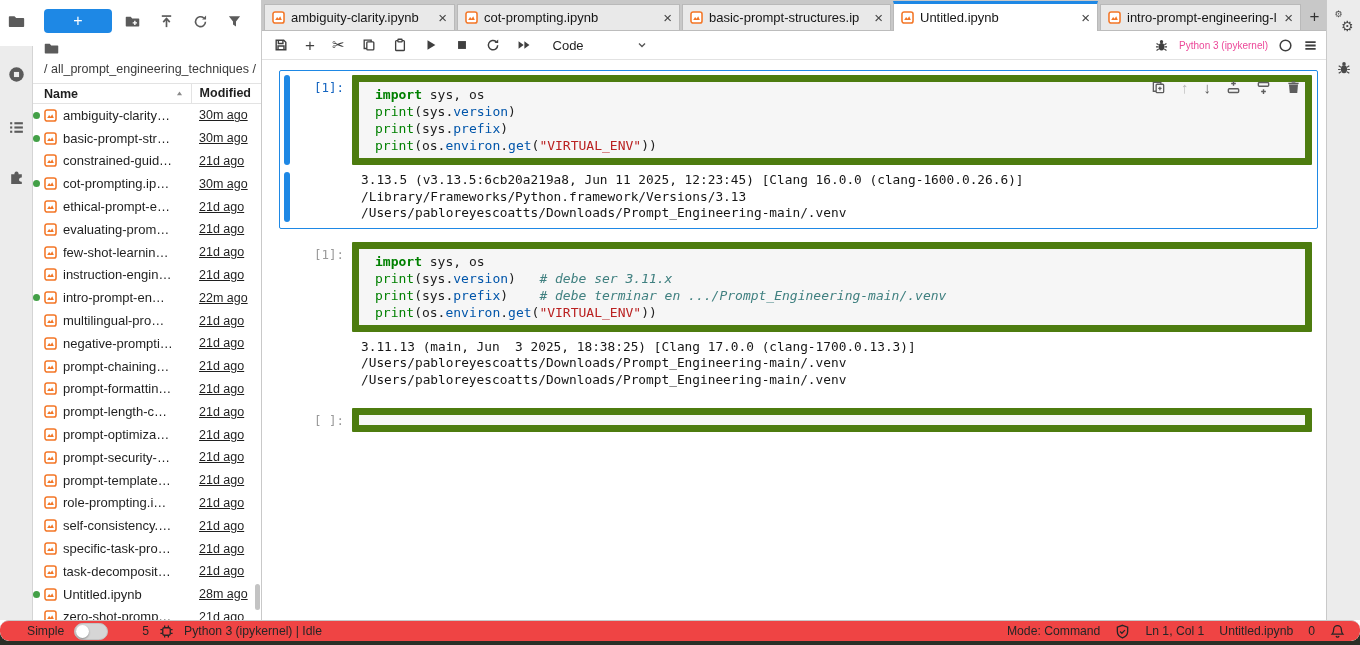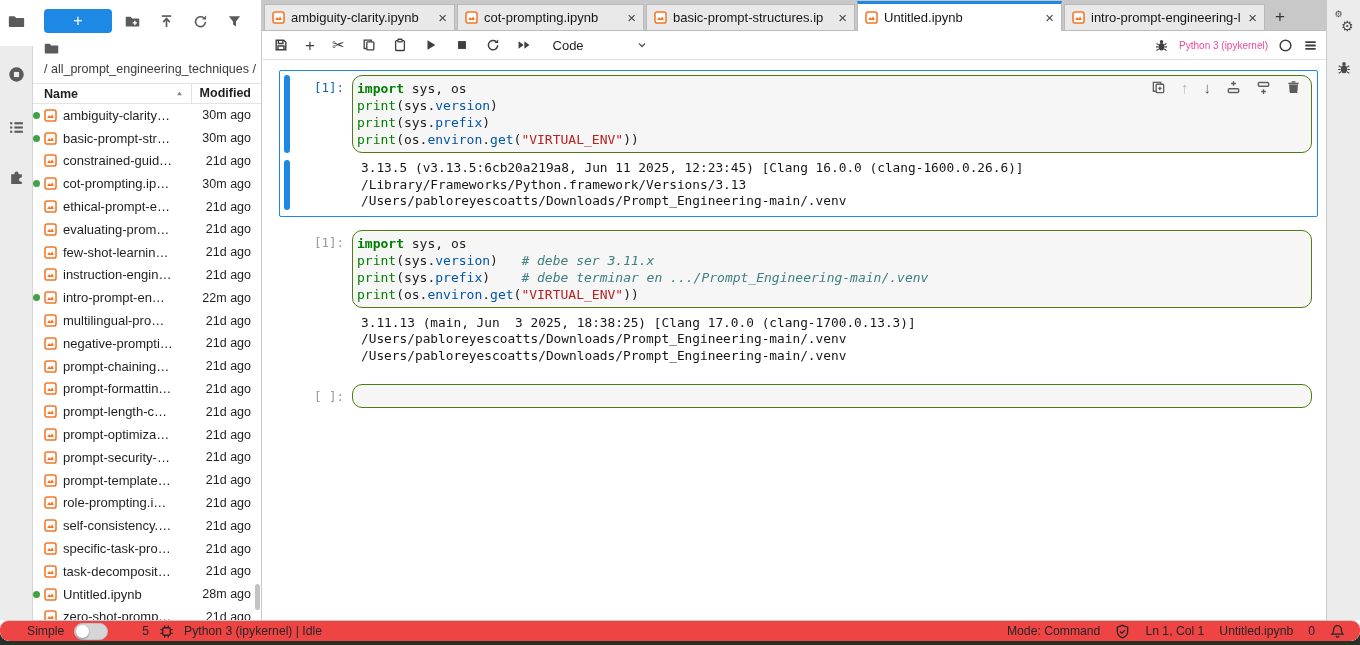--- a/index.html
+++ b/index.html
@@ -33,21 +33,21 @@
   .sort { margin-left:auto; padding-right:7px; color:#8a8a8a; display:inline-flex; }
   .sort svg { width:9px; height:9px; }
   .col-mod { width:70px; border-left:1px solid #e3e3e3; text-align:right; padding-right:10px; height:21px; line-height:21px; cursor:pointer; }
   .fb-list { flex:1; overflow:hidden; }
   .fb-row { display:flex; align-items:center; height:22.8px; font-size:13px; color:#1f1f1f; cursor:pointer; }
   .run-dot { width:7px; height:7px; border-radius:50%; margin-right:4px; flex:none; background:transparent; }
   .run-dot.on { background:#43a047; }
   .fb-row .icon { display:inline-flex; flex:none; }
   .fb-row .icon svg { width:13px; height:13px; }
   .fb-name { margin-left:6px; white-space:nowrap; overflow:hidden; flex:1; }
-  .fb-time { width:62px; text-align:right; padding-right:10px; font-size:12.5px; flex:none; }
+  .fb-time { width:62px; text-align:left; padding-right:10px; font-size:12.5px; flex:none;text-decoration:underline; }
   .fb-scrollthumb { position:absolute; right:1px; bottom:10px; width:5px; height:26px; border-radius:3px; background:#c3c3c3; }
 
   
   .main { flex:1; display:flex; flex-direction:column; min-width:0; background:#fff; }
   .tabbar { height:31px; background:#c8c8c8; display:flex; align-items:flex-end; padding-left:2px; border-bottom:1px solid #bcbcbc; flex:none; }
   .tab { display:flex; align-items:center; height:26px; background:#e9e9e9; border:1px solid #b9b9b9; border-bottom:none; margin-right:2px; padding:0 7px; font-size:13px; color:#161616; position:relative; cursor:pointer; flex:none; }
   .tab .icon { display:inline-flex; flex:none; }
   .tab .icon svg { width:13px; height:13px; }
   .tab-label { margin-left:6px; flex:1; white-space:nowrap; overflow:hidden; }
   .tab-close { margin-left:6px; font-size:15px; color:#444; line-height:1; cursor:pointer; }
@@ -70,21 +70,21 @@
   
   .nb-content { flex:1; padding:10px 8px 0 17px; overflow:hidden; position:relative; background:#fff; }
   .cell { position:relative; border:1px solid transparent; border-radius:2px; padding:4px 5px 6px 4px; margin-bottom:8px; }
   .cell.active { border-color:#1e88e5; }
   .cell-input { display:flex; }
   .cell-output { display:flex; margin-top:7px; }
   .collapser { width:6px; border-radius:3px; background:transparent; flex:none; margin-right:4px; cursor:pointer; }
   .cell.active .collapser { background:#1e88e5; }
   .prompt { width:58px; flex:none; text-align:right; padding:5px 8px 0 0; font:12.5px "DejaVu Sans Mono", monospace; color:#9a9a9a; }
   .prompt.blue { color:#1565c0; }
-  .editor { flex:1; background:#f6f6f6; border:1px solid #4d7c0f; border-radius:10px; padding:4px 4px; min-height:24px; cursor:text; }
+  .editor { flex:1; background:#f6f6f6; border:7px solid #4d7c0f; border-radius:1px; padding:4px 16px; min-height:24px; cursor:text; }
   .code-line { font:13px/17px "DejaVu Sans Mono", monospace; white-space:pre; color:#212121; }
   .outtext { flex:1; padding:0 9px; }
   .out-line { font:12.8px/16.5px "DejaVu Sans Mono", monospace; white-space:pre; color:#161616; }
   .tok-kw { color:#008000; font-weight:bold; }
   .tok-fn { color:#008000; }
   .tok-prop { color:#0055aa; }
   .tok-str { color:#ba2121; }
   .tok-com { color:#408080; font-style:italic; }
   .tok-pl { color:#212121; }
   .cell-toolbar { position:absolute; top:9px; right:16px; display:flex; gap:15px; color:#5d5d5d; z-index:3; }
@@ -459,21 +459,21 @@
           <div class="tab" data-name="tab-ambiguity-clarity.ipynb" style="width:191px">
             <span class="icon" data-name="notebook-icon">
               <svg viewBox="0 0 16 16">
                 <rect x="1.2" y="1.2" width="13.6" height="13.6" rx="2.6" fill="#fff" stroke="#f37626" stroke-width="1.9"></rect>
                 <path fill="#f37626" d="M3.9 11 6.3 7.4l1.8 2.1 2-3 2 4.5z"></path>
               </svg>
             </span>
             <span class="tab-label" data-name="tab-label">ambiguity-clarity.ipynb</span>
             <span class="tab-close" data-name="close-tab-icon">×</span>
           </div>
-          <div class="tab" data-name="tab-cot-prompting.ipynb" style="width:187px">
+          <div class="tab" data-name="tab-cot-prompting.ipynb" style="width:223px">
             <span class="icon" data-name="notebook-icon">
               <svg viewBox="0 0 16 16">
                 <rect x="1.2" y="1.2" width="13.6" height="13.6" rx="2.6" fill="#fff" stroke="#f37626" stroke-width="1.9"></rect>
                 <path fill="#f37626" d="M3.9 11 6.3 7.4l1.8 2.1 2-3 2 4.5z"></path>
               </svg>
             </span>
             <span class="tab-label" data-name="tab-label">cot-prompting.ipynb</span>
             <span class="tab-close" data-name="close-tab-icon">×</span>
           </div>
           <div class="tab" data-name="tab-basic-prompt-structures.ip" style="width:209px">

